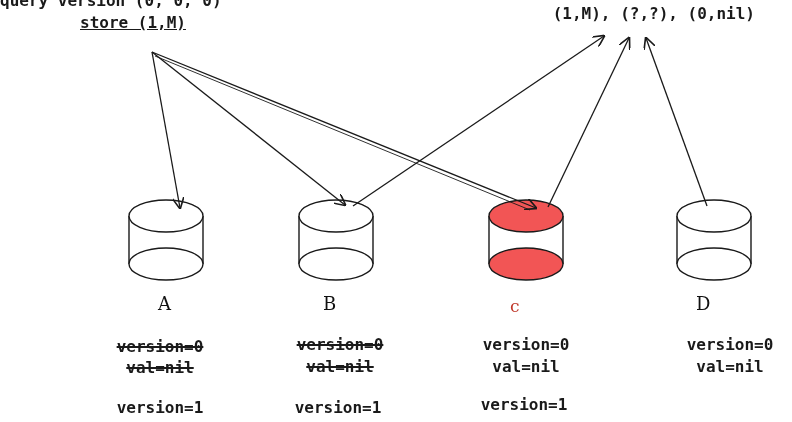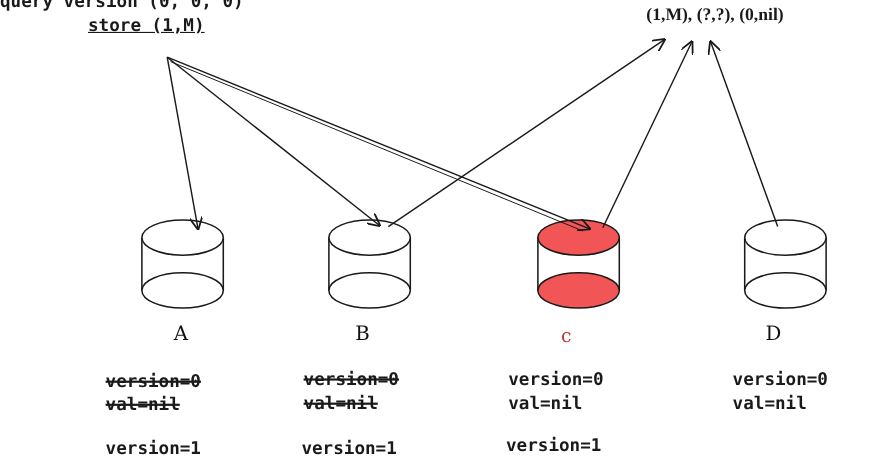--- a/index.html
+++ b/index.html
@@ -1,18 +1,18 @@
 <!DOCTYPE html>
 <html><head>
   <meta charset="utf-8">
   <style>
     html, body { margin: 0; padding: 0; background: #ffffff; }
     body { width: 792px; height: 422px; overflow: hidden; position: relative; font-family: "DejaVu Sans Mono", monospace; color: #111; }
     svg#diagram { position: absolute; left: 0; top: 0; }
-    .txt { position: absolute; font-size: 16px; white-space: pre; text-align: left; line-height: 20px; font-weight: bold; color: #1a1a1a; }
+    .txt { position: absolute; font-size: 16px; white-space: pre; text-align: center; line-height: 20px; font-weight: bold; color: #1a1a1a; }
     .label { position: absolute; font-family: "DejaVu Serif", serif; font-size: 18px; }
     .struck { text-decoration: line-through; text-decoration-thickness: 1.5px; }
   </style>
 </head>
 <body>
 
 <svg id="diagram" width="792" height="422" viewBox="0 0 792 422">
   <defs>
     <marker id="arrow" viewBox="0 0 10 10" refX="9" refY="5" markerWidth="9" markerHeight="9" orient="auto-start-reverse">
       <path d="M0,0 L10,5 L0,10" fill="none" stroke="#1a1a1a" stroke-width="1.4"></path>
@@ -47,21 +47,21 @@
   <line x1="155" y1="56" x2="530" y2="210" stroke="#1a1a1a" stroke-width="0.9"></line>
 
   <line x1="353" y1="206" x2="604" y2="36" stroke="#1a1a1a" stroke-width="1.3" marker-end="url(#arrow)"></line>
   <line x1="548" y1="207" x2="629" y2="38" stroke="#1a1a1a" stroke-width="1.3" marker-end="url(#arrow)"></line>
   <line x1="707" y1="206" x2="646" y2="38" stroke="#1a1a1a" stroke-width="1.3" marker-end="url(#arrow)"></line>
 
 </svg>
 
 <div class="txt" style="left:0px; top:-9px; width:290px; text-align:left;">query version (0, 0, 0)</div>
 <div class="txt" style="left:80px; top:13px; width:140px; text-align:left;text-decoration:underline;">store (1,M)</div>
-<div class="txt" style="left:520px; top:4px; width:260px; text-align:center;font-family:Liberation Serif, serif;">(1,M), (?,?), (0,nil)</div>
+<div class="txt" style="left:495px; top:4px; width:260px; text-align:right;">(1,M), (?,?), (0,nil)</div>
 
 <div class="label" style="left:158px; top:293px;">A</div>
 <div class="label" style="left:323px; top:293px;">B</div>
 <div class="label" style="left:510px; top:296px; color:#c0392b; font-size:17px; text-transform:lowercase;">C</div>
 <div class="label" style="left:696px; top:293px;">D</div>
 
 <div class="txt struck" style="left:96px; top:337px; width:128px;">version=0</div>
 <div class="txt struck" style="left:96px; top:358px; width:128px;">val=nil</div>
 <div class="txt" style="left:96px; top:398px; width:128px;">version=1</div>
 

